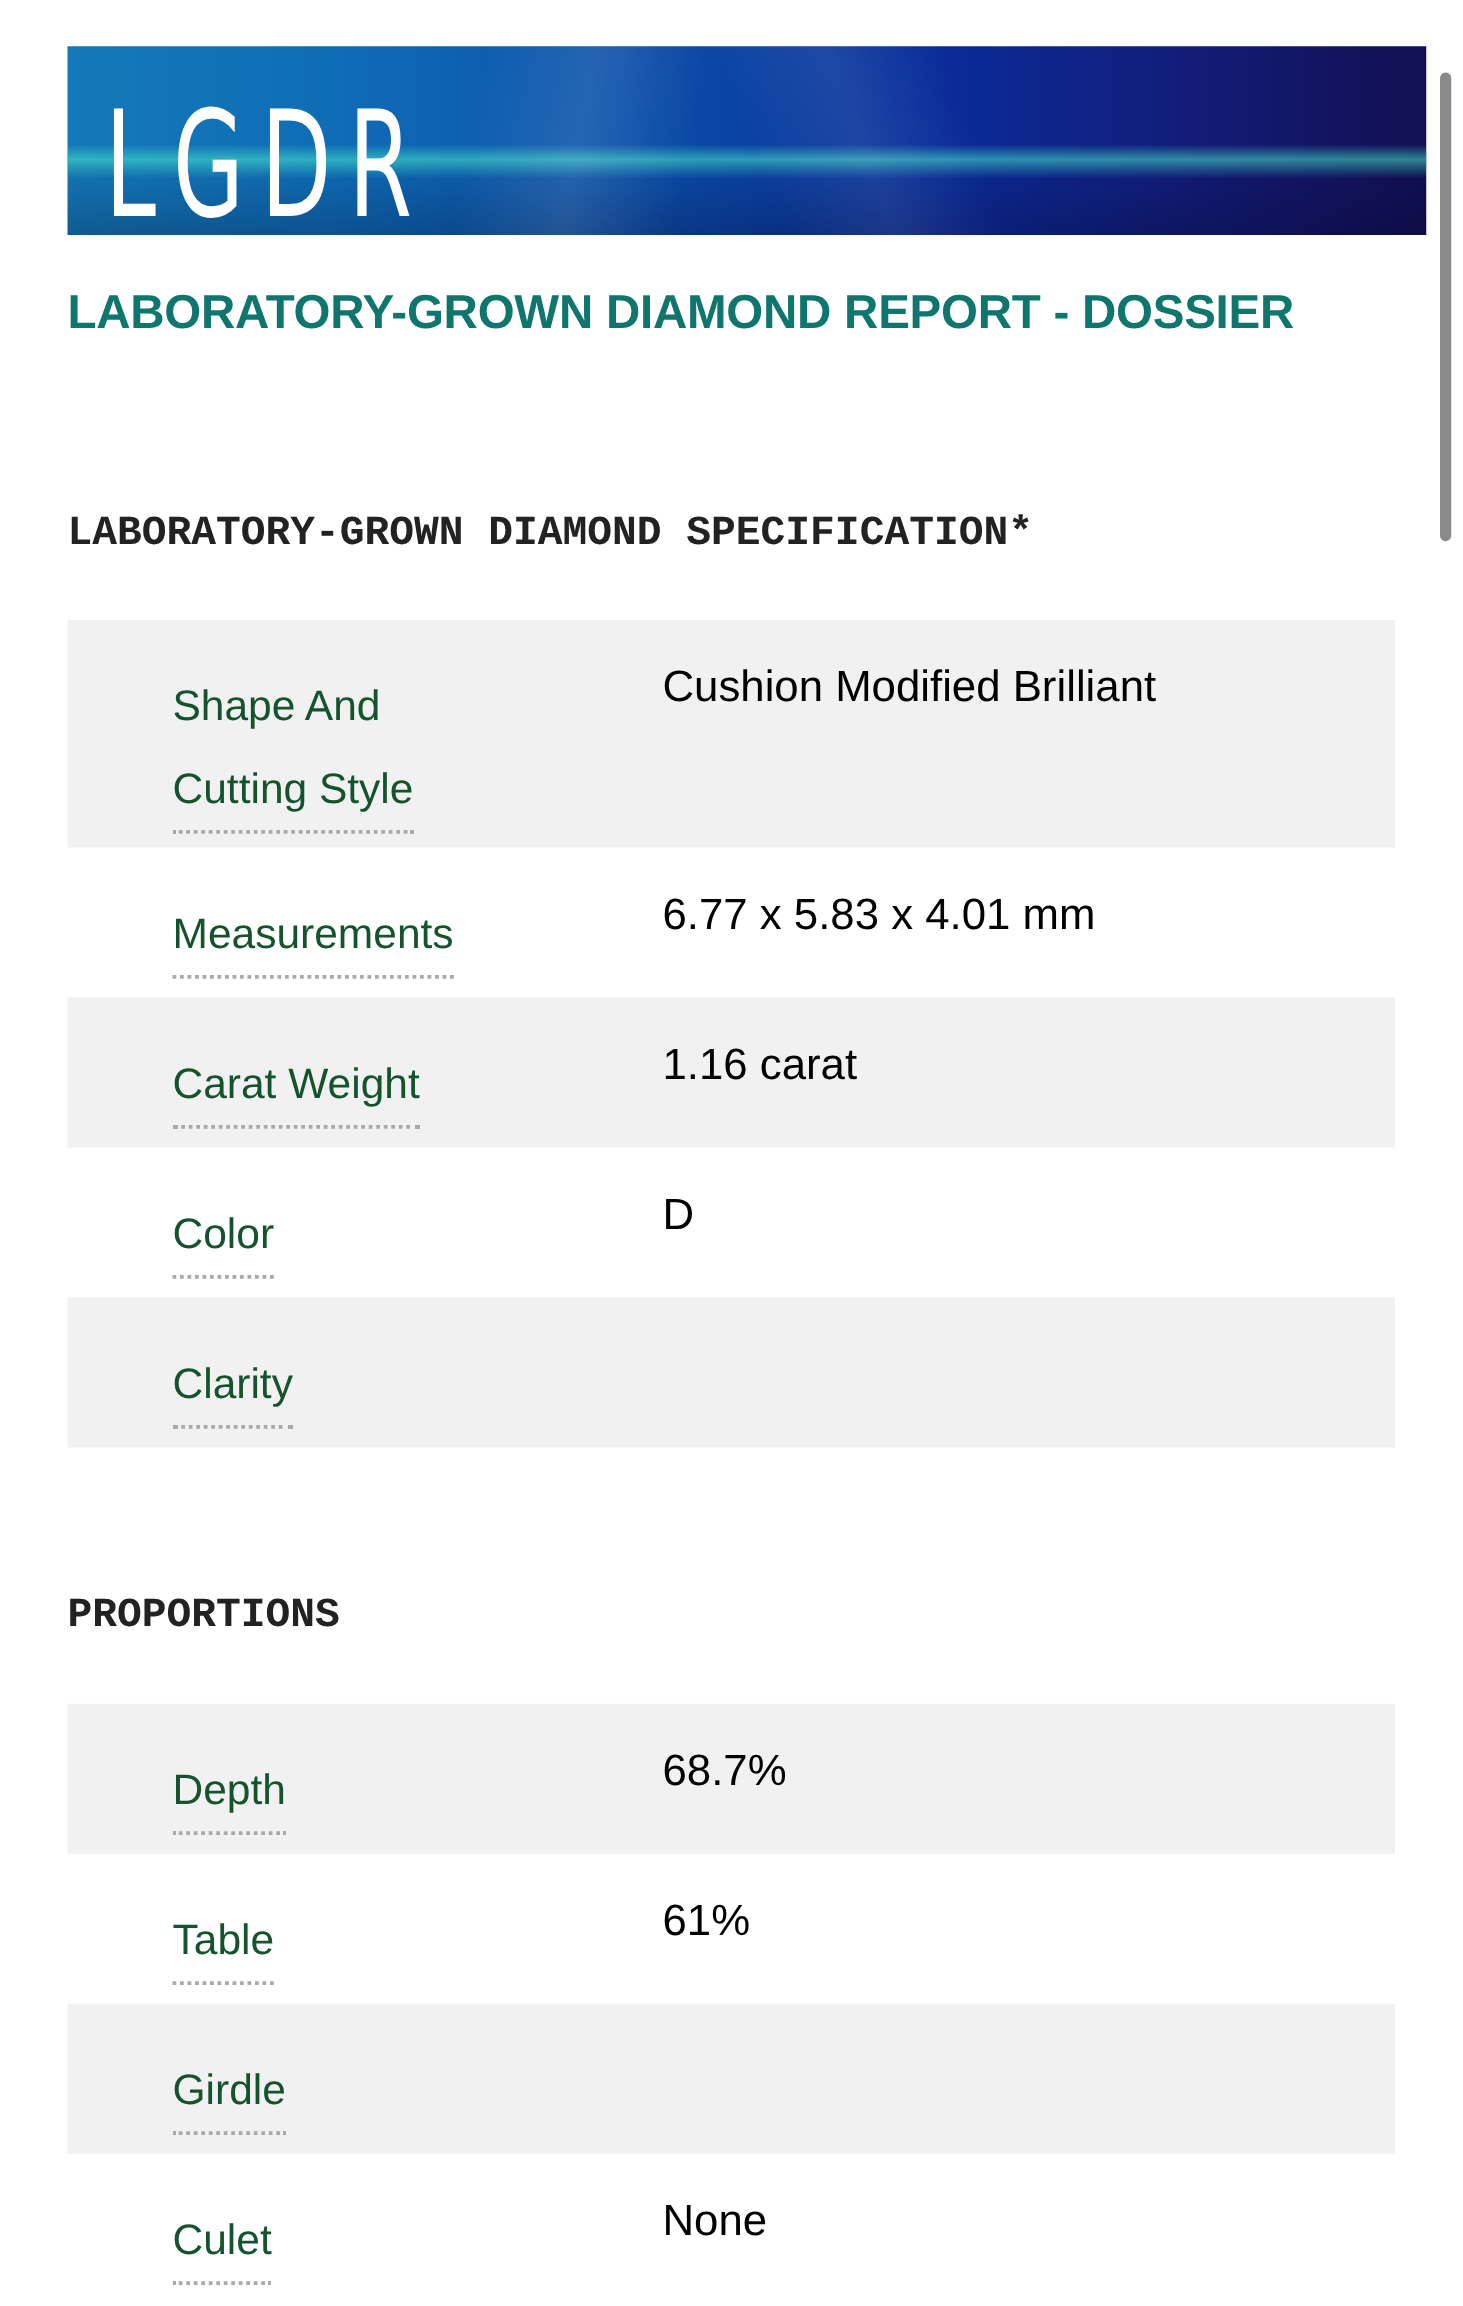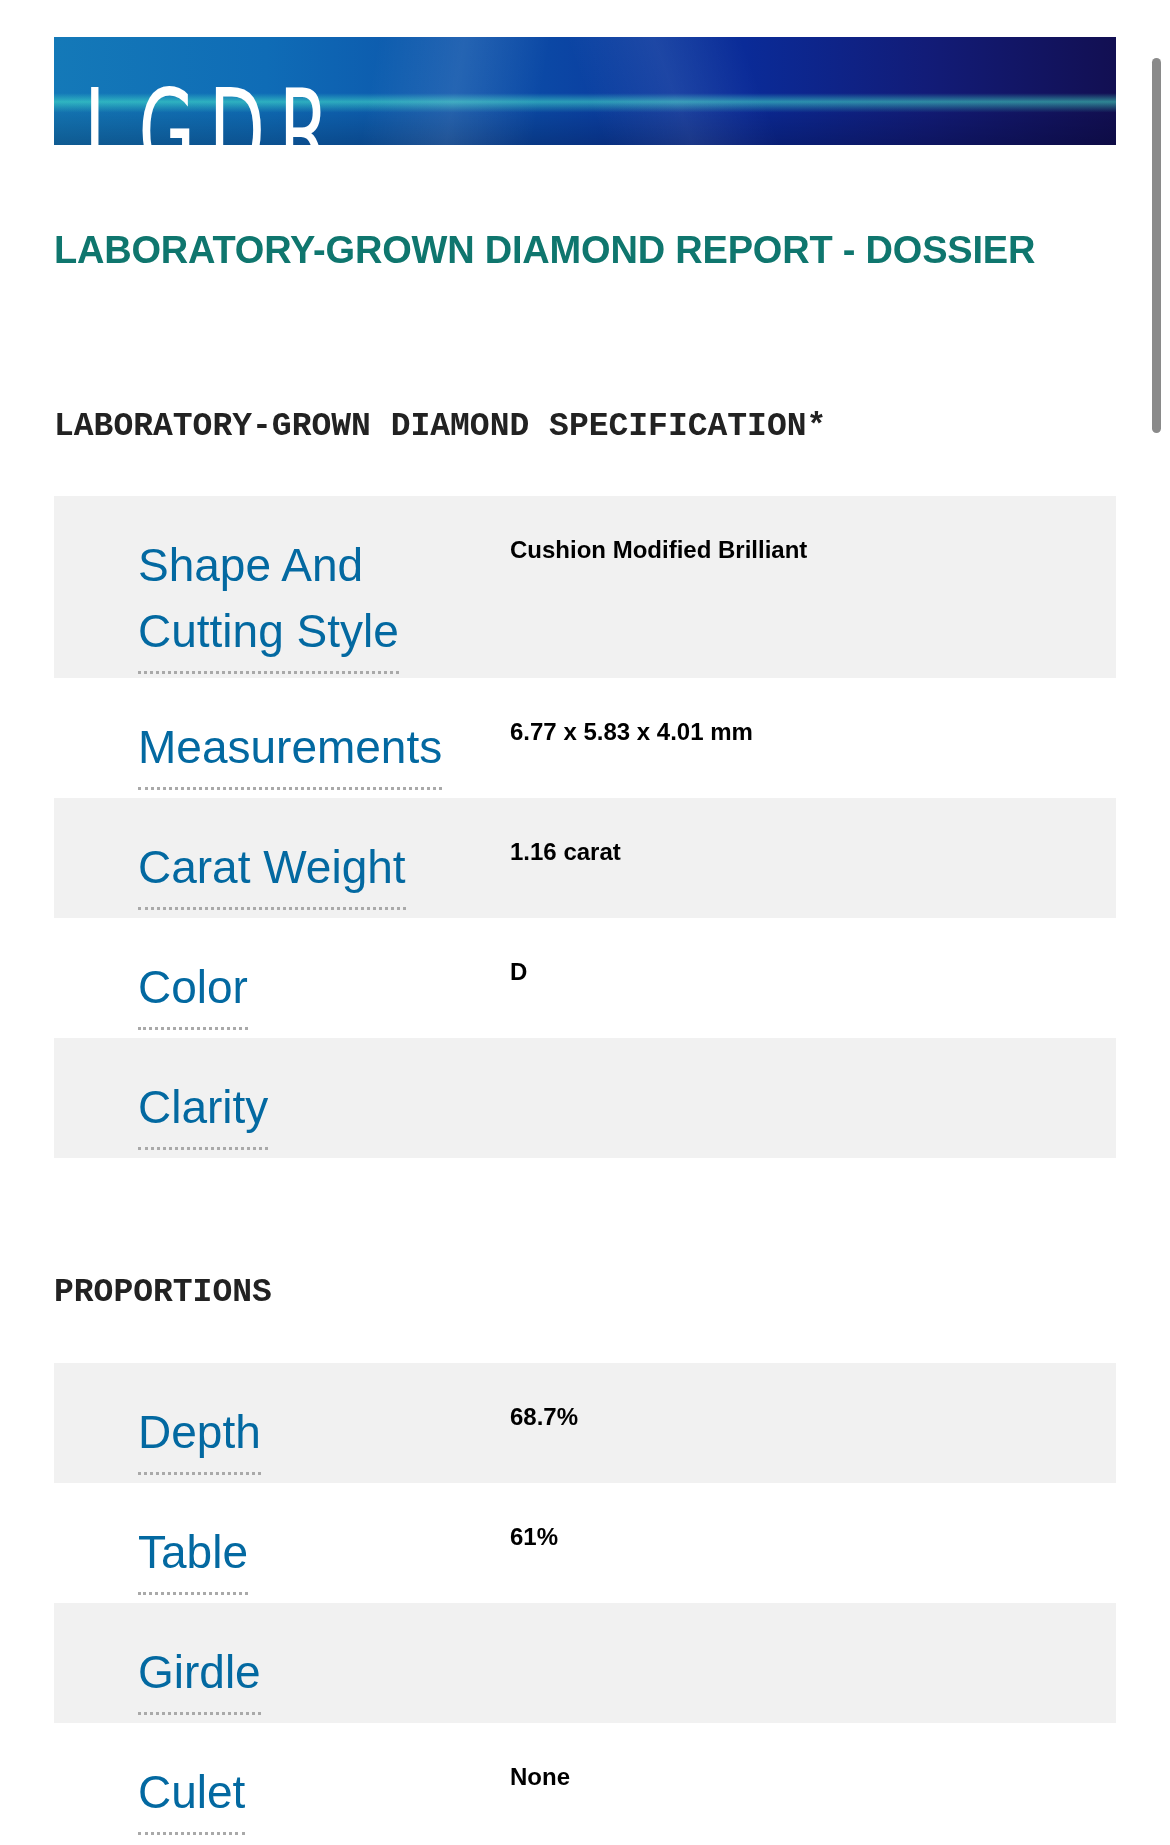--- a/index.html
+++ b/index.html
@@ -1,25 +1,26 @@
 <!DOCTYPE html>
 <html><head>
 <meta charset="utf-8">
 <style>
   html, body { margin: 0; padding: 0; background: #ffffff; }
   body {
     width: 1170px; height: 1845px; position: relative; overflow: hidden;
     font-family: "Liberation Sans", sans-serif; color: #000;
   }
   .banner {
-    position: absolute; left: 54px; top: 37px; width: 1062px; height: 108px;
+    position: absolute; left: 54px; top: 37px; width: 1062px; height: 151px;
     overflow: hidden;
     background:
       linear-gradient(180deg, rgba(0,0,0,0) 0%, rgba(0,0,0,0) 52%, rgba(70,230,200,0.55) 60%, rgba(70,230,200,0.0) 70%, rgba(0,0,0,0) 100%),
       linear-gradient(90deg, #1479b8 0%, #0f6cb6 20%, #0b4aa6 45%, #0a2b98 65%, #121c78 82%, #120f52 100%);
+    padding-left: 25px;
   }
   .banner::before {
     content: ""; position: absolute; left: 0; top: 0; width: 100%; height: 100%;
     background:
       linear-gradient(100deg, rgba(255,255,255,0) 30%, rgba(255,255,255,0.10) 38%, rgba(255,255,255,0) 46%),
       linear-gradient(70deg, rgba(255,255,255,0) 50%, rgba(255,255,255,0.08) 58%, rgba(255,255,255,0) 66%),
       linear-gradient(180deg, rgba(0,0,0,0) 60%, rgba(0,0,30,0.25) 100%);
   }
   .banner-logo {
     position: absolute; left: 30px; top: 36px;
@@ -46,30 +47,30 @@
   }
   .spec-table { top: 496px; }
   .prop-table { top: 1363px; }
   .row {
     position: relative; height: 120px; box-sizing: border-box;
   }
   .row.tall { height: 182px; }
   .row.shaded { background: #f1f1f1; }
   .row-label {
     position: absolute; left: 84px; top: 36px; width: 300px;
-    font-size: 46px; line-height: 66px; color: #0369a1;
+    font-size: 34px; line-height: 66px; color: #14532d;
   }
   .row-label .txt {
     display: inline; padding-bottom: 14px;
     border-bottom: 3px dotted #a9a9a9;
   }
   .row-label.single .txt { }
   .row-value {
-    position: absolute; left: 456px; top: 32px; right: 20px;
-    font-size: 24px; font-weight: bold; line-height: 44px; color: #000;
+    position: absolute; left: 476px; top: 32px; right: 20px;
+    font-size: 35px; font-weight: normal; line-height: 44px; color: #000;
   }
   .scrollbar {
     position: absolute; left: 1152px; top: 58px; width: 9px; height: 375px;
     border-radius: 5px; background: #8a8a8a;
   }
 </style>
 </head>
 <body>
 
 <div class="banner">

